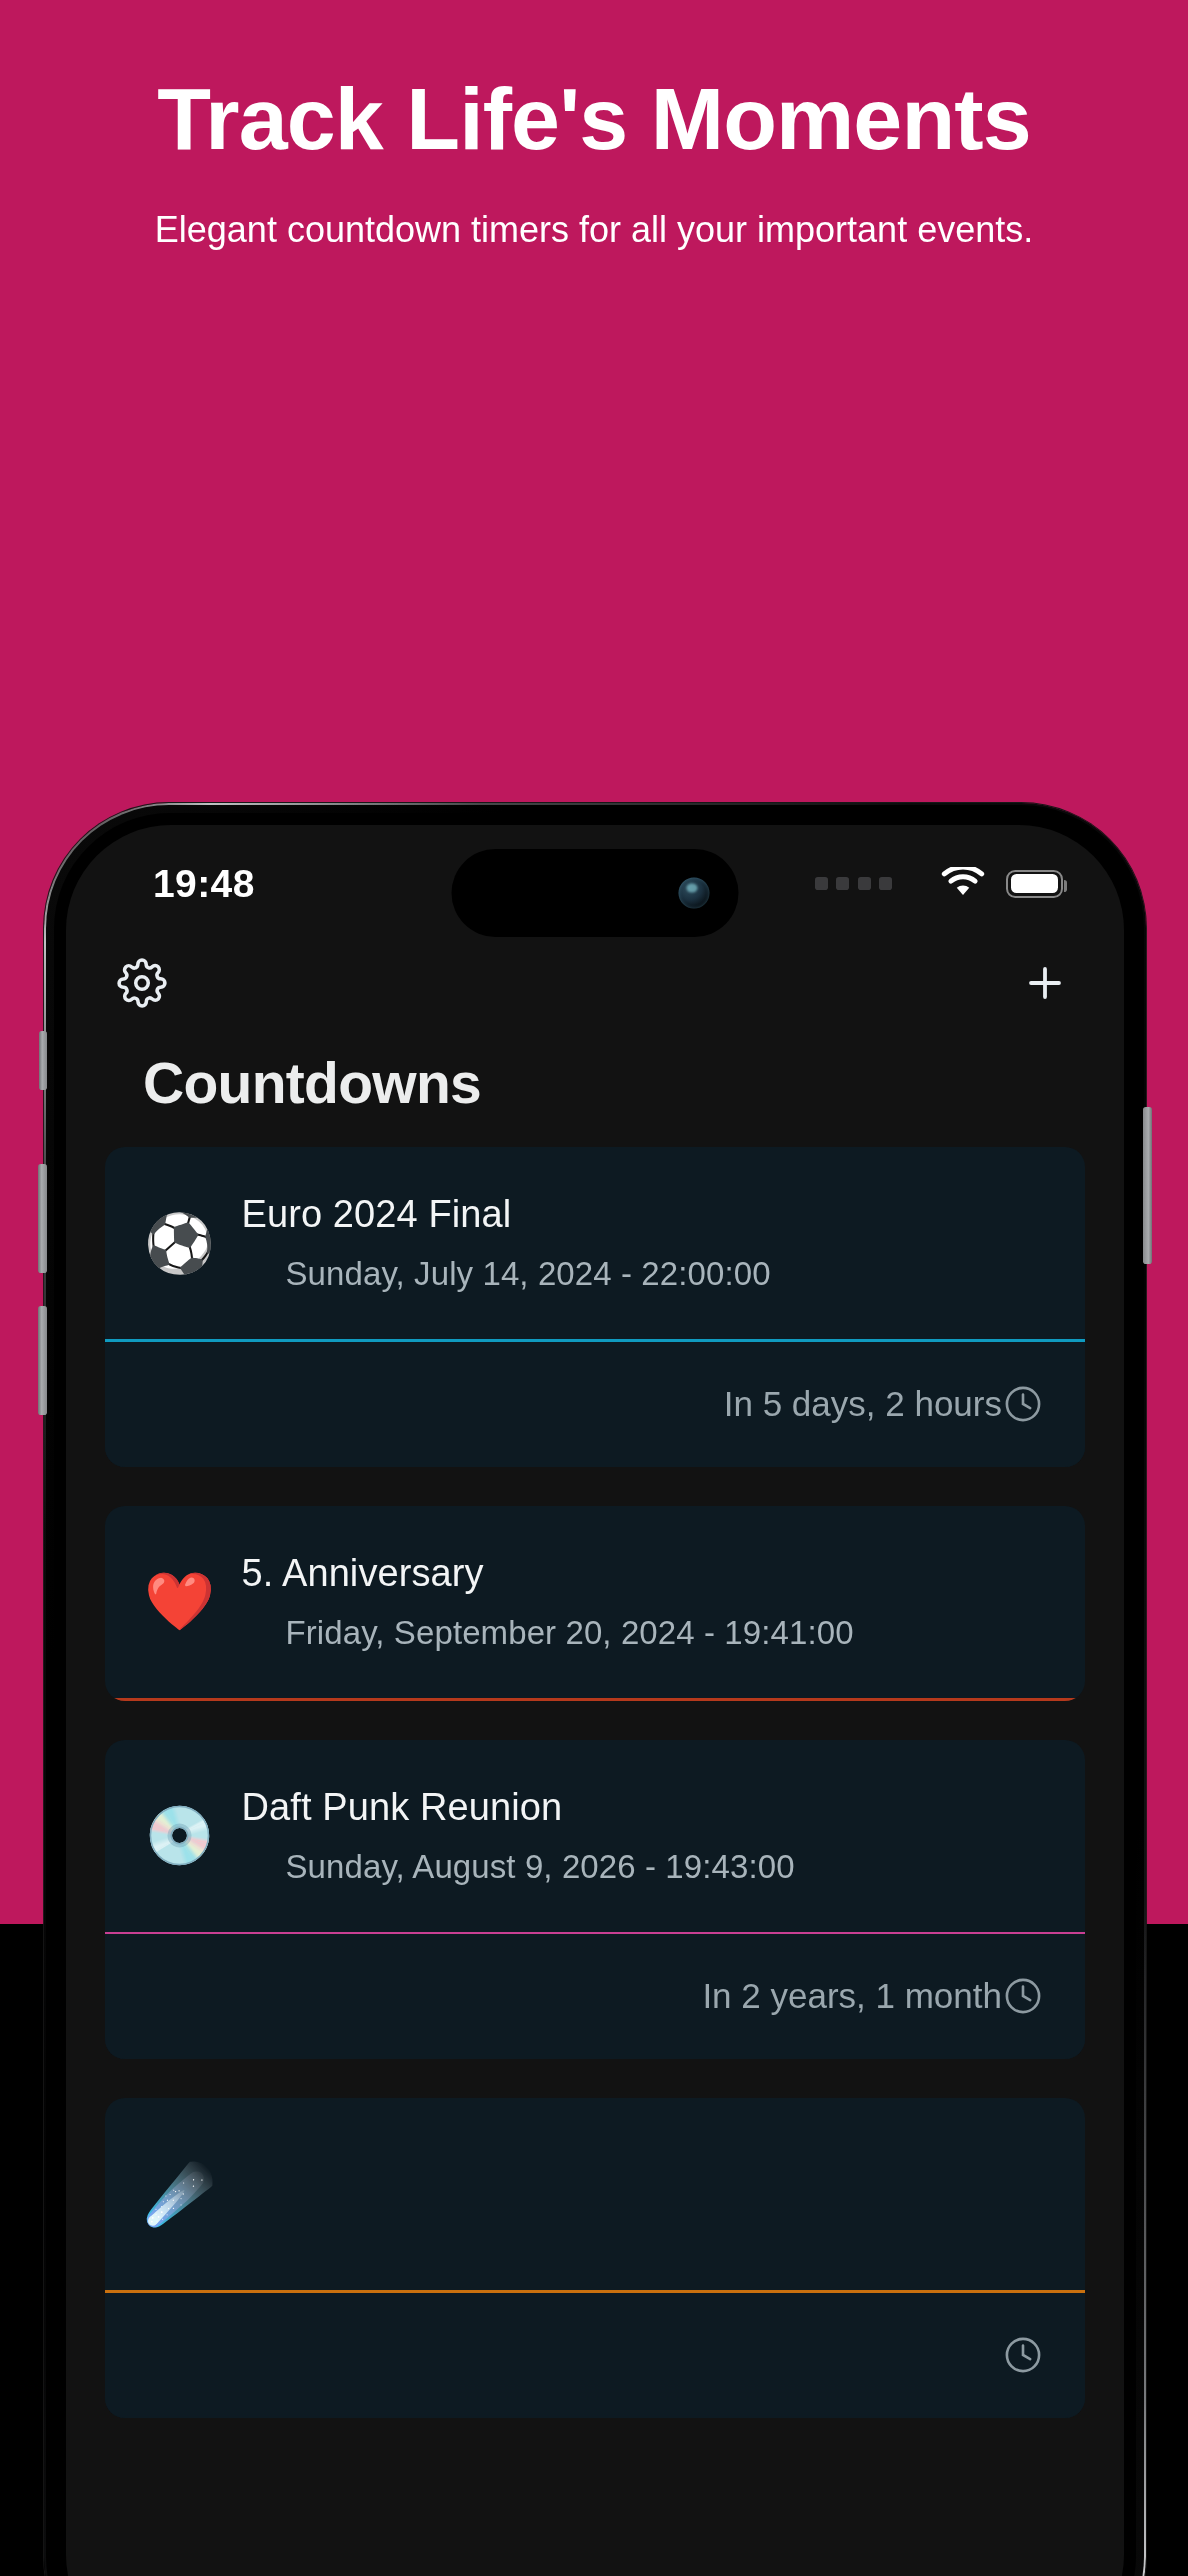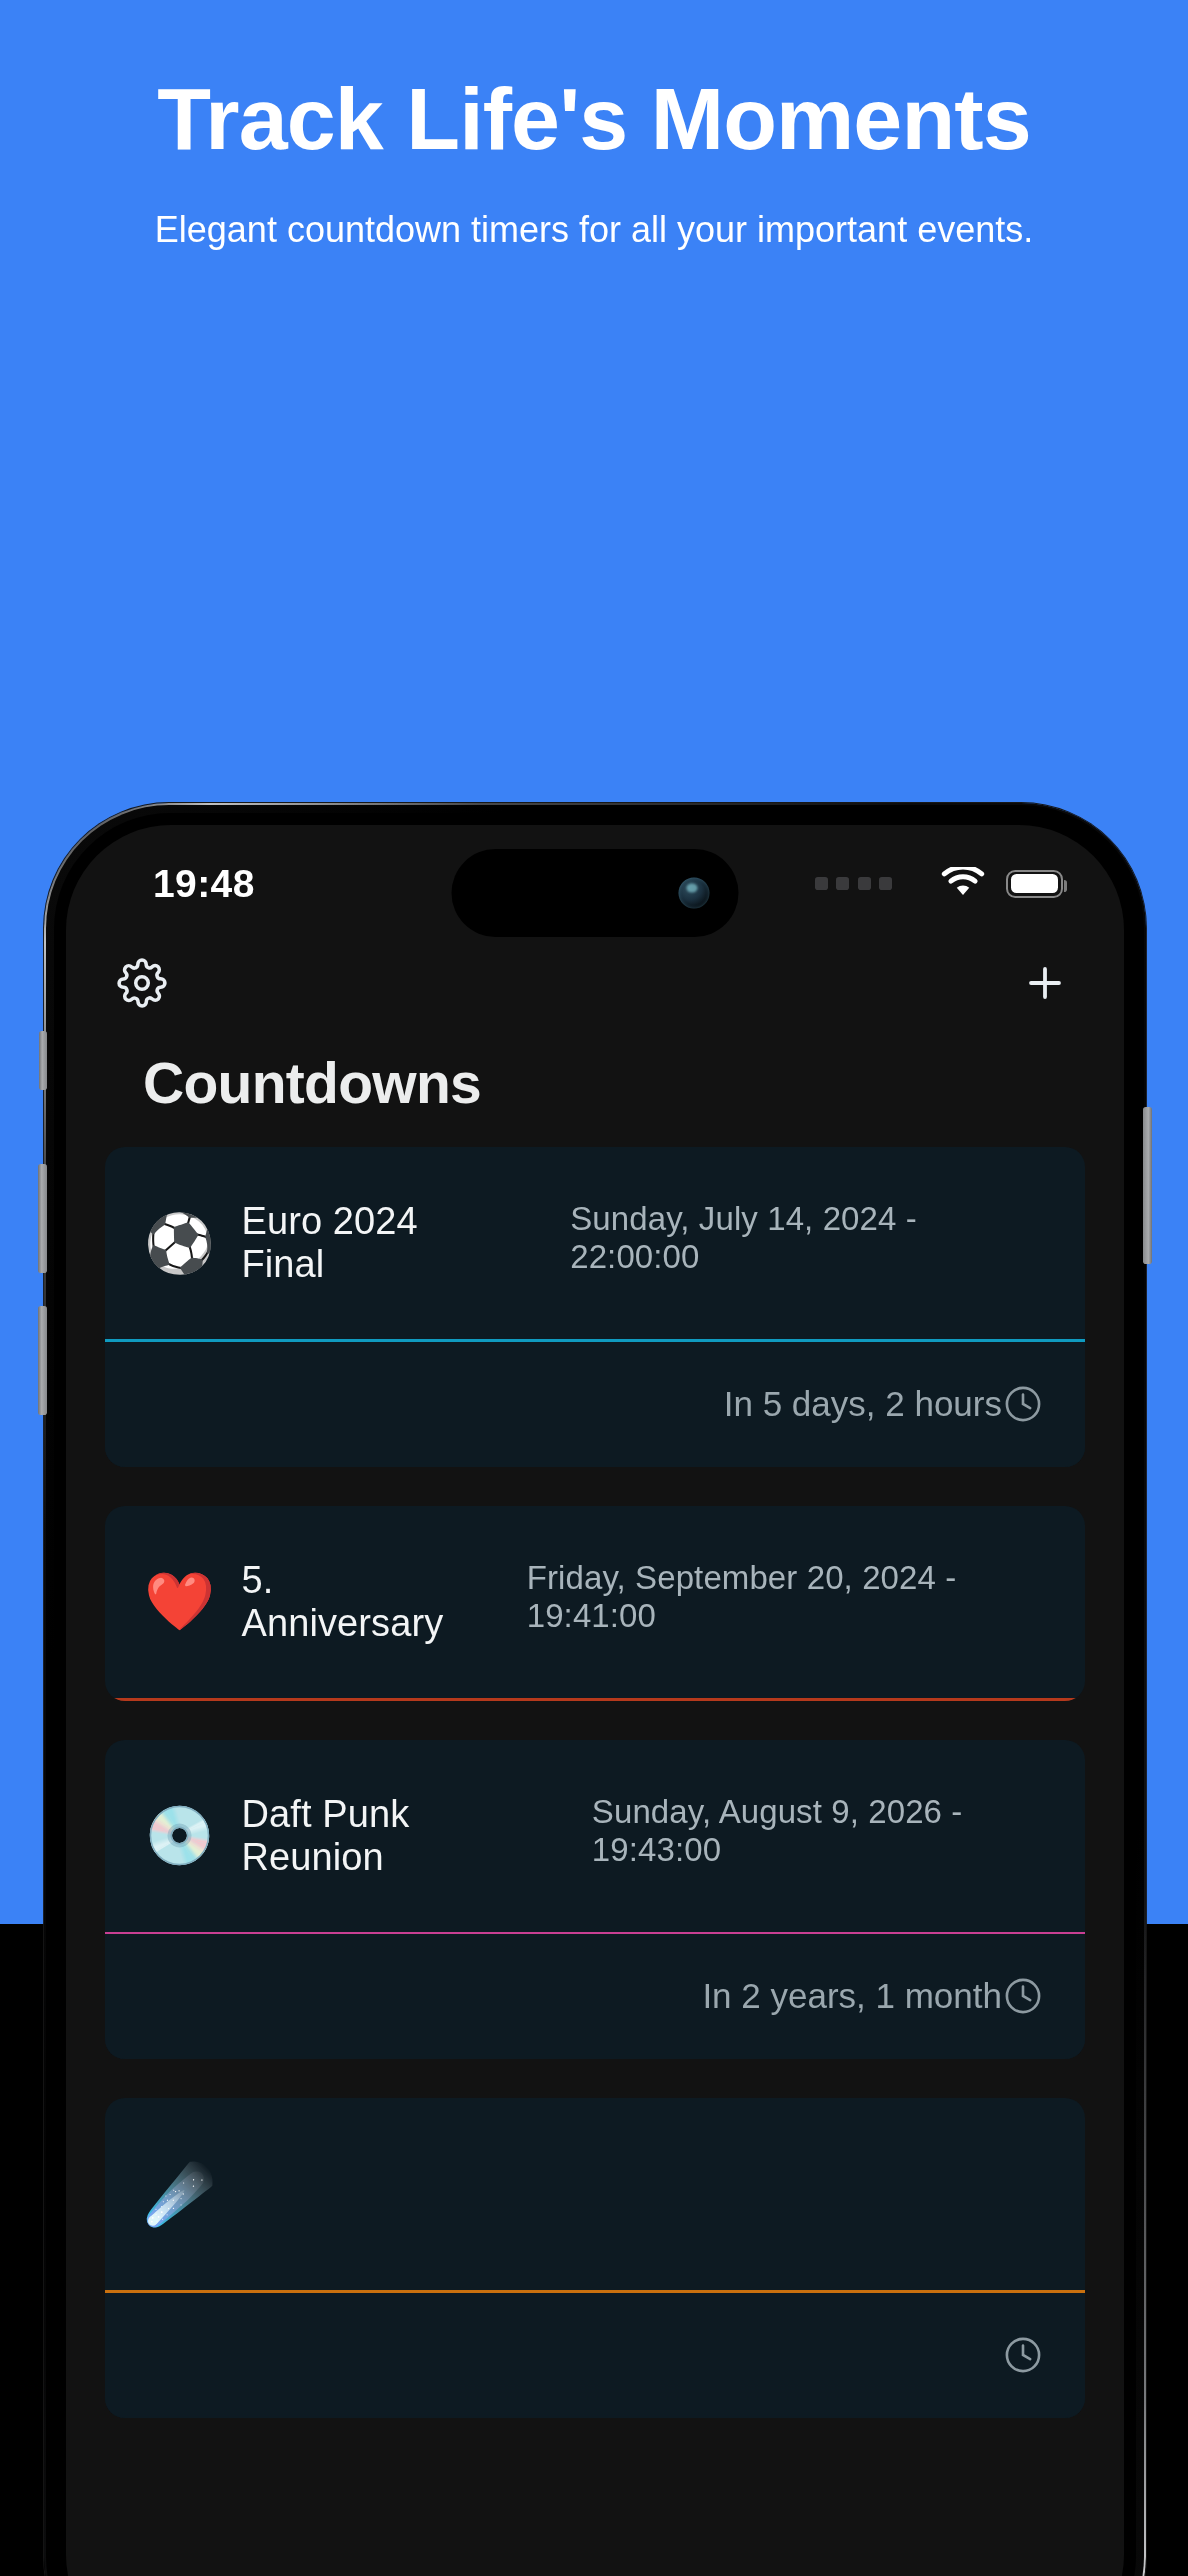--- a/index.html
+++ b/index.html
@@ -3,21 +3,21 @@
 <meta charset="utf-8">
 <style>
   * { margin:0; padding:0; box-sizing:border-box; }
   html, body {
     width:1188px; height:2576px;
     background:#000;
     font-family:"Liberation Sans", sans-serif;
     overflow:hidden;
   }
 
-  .page { position:relative; width:1188px; height:1924px; background:#3b82f6;padding-left:40px; }
+  .page { position:relative; width:1188px; height:1924px; background:#be185d;padding-left:40px; }
 
   
   .promo { position:absolute; left:0; top:0; width:1188px; text-align:center; }
   .promo-title {
     color:#ffffff;
     font-size:88px;
     font-weight:700;
     line-height:1.02;
     letter-spacing:-0.9px;
     padding-top:74px;
@@ -172,21 +172,21 @@
     background:#0d1a22;
     border-radius:20px;
     overflow:hidden;
   }
   .card-main {
     display:flex; align-items:center; gap:29.5px;
     padding:37px 37px 37px 39px;
     min-height:192px;
   }
   .card-emoji { font-size:57px; line-height:1; width:68px; text-align:center; flex:0 0 auto; }
-  .card-text { display:flex; flex-direction:row; gap:19px; min-width:0; }
+  .card-text { display:flex; flex-direction:column; gap:19px; min-width:0; }
   .card-title { color:#f3f5f6; font-size:38px; font-weight:400; letter-spacing:0.1px; }
   .card-date  { color:#a8b4bb; font-size:33px; font-weight:400; letter-spacing:0.1px;margin-left:44px; }
 
   .accent { height:2.8px; width:100%; }
 
   .card-foot {
     display:flex; align-items:center; justify-content:flex-end;
     padding:41px 41px 42px 39px;
     background:#0d1a22;
   }

